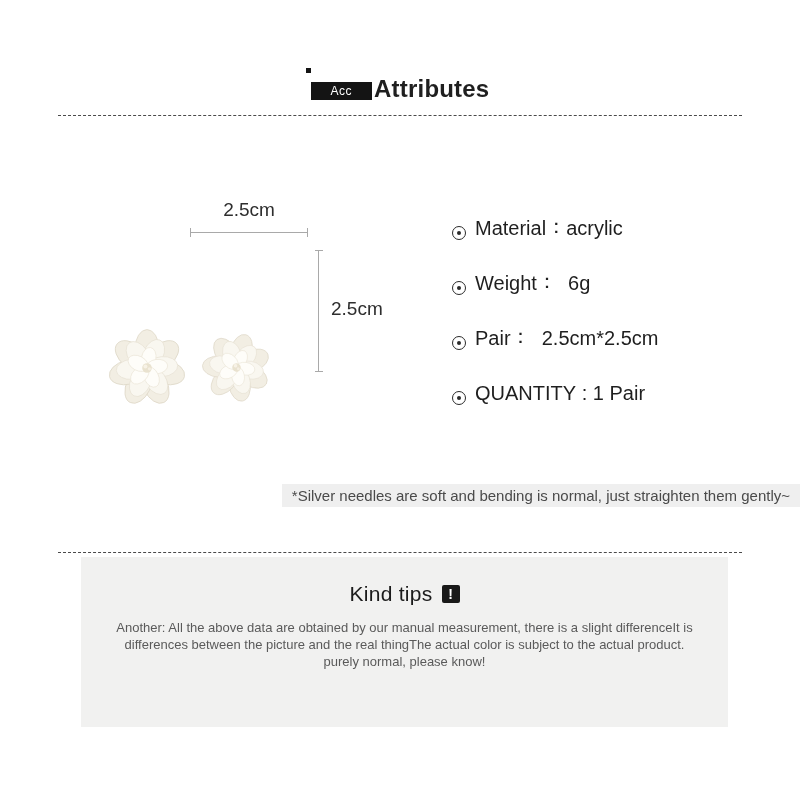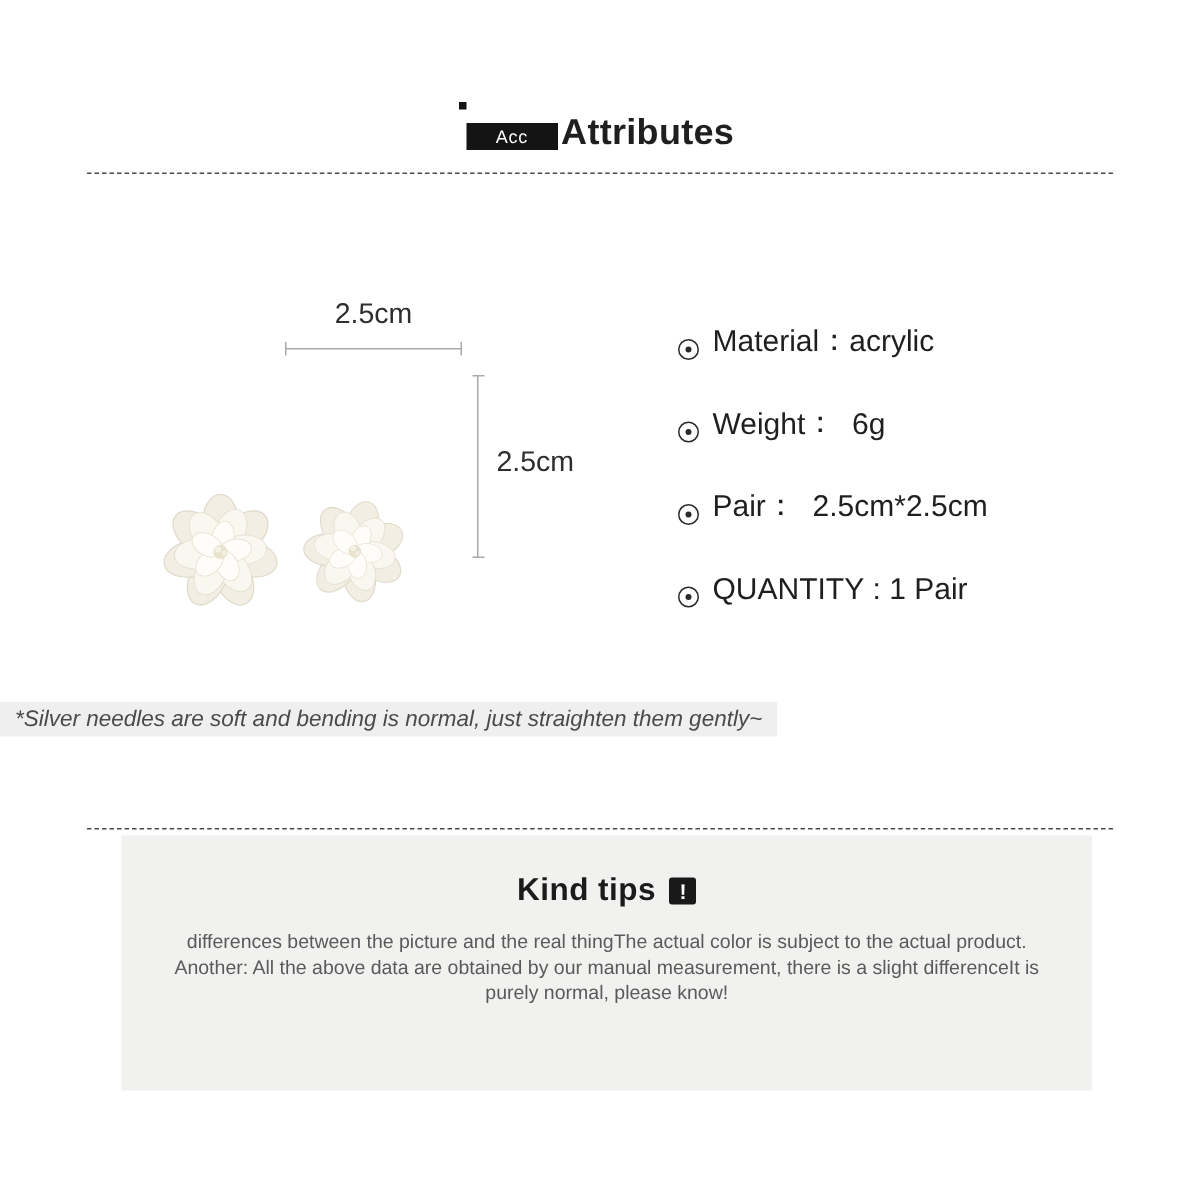--- a/index.html
+++ b/index.html
@@ -48,28 +48,28 @@
   
   .attrs{position:absolute;left:452px;top:216px;list-style:none;}
   .attrs li{display:flex;align-items:flex-end;height:24px;margin-bottom:31px;
             font-size:20px;color:var(--text-dark);}
   .dot{width:14px;height:14px;border:1.5px solid #2a2a2a;border-radius:50%;
        display:inline-flex;align-items:center;justify-content:center;margin-right:9px;flex:0 0 auto;}
   .dot i{width:4px;height:4px;background:#2a2a2a;border-radius:50%;}
   .attrs .sep,.attrs .val{white-space:pre;}
 
   
-  .note-row{position:absolute;left:0;top:468px;width:800px;text-align:left;font-style:italic;}
+  .note-row{position:absolute;left:0;top:484px;width:800px;text-align:right;}
   .note{display:inline-block;background:var(--note-bg);color:var(--note-text);
         font-size:15px;padding:3px 10px;}
 
   
   .tips{position:absolute;left:81px;top:557px;width:647px;height:170px;background:var(--tips-box-bg);}
   .tips-title-row{margin-top:25px;display:flex;align-items:center;justify-content:center;gap:9px;}
-  .tips-title{font-size:21px;color:#1b1b1b;font-weight:700;letter-spacing:0.3px;}
+  .tips-title{font-size:21px;color:#1b1b1b;font-weight:400;letter-spacing:0.3px;}
   .excl{width:18px;height:18px;background:#191919;color:#fff;border-radius:2px;
         display:inline-flex;align-items:center;justify-content:center;
         font-size:14px;font-weight:700;line-height:1;}
   .tips-body{margin-top:13px;font-size:13px;line-height:17px;color:var(--tips-text);text-align:center;}
 </style>
 </head>
 <body>
 
 <div class="page">
 
@@ -171,19 +171,19 @@
   </div>
 
   <div class="dash dash-mid"></div>
 
   <section class="tips">
     <div class="tips-title-row">
       <span class="tips-title">Kind tips</span>
       <span class="excl">!</span>
     </div>
     <div class="tips-body">
+      <div>Another: All the above data are obtained by our manual measurement, there is a slight differenceIt is</div>
       <div>differences between the picture and the real thingThe actual color is subject to the actual product.</div>
-      <div>Another: All the above data are obtained by our manual measurement, there is a slight differenceIt is</div>
       <div>purely normal, please know!</div>
     </div>
   </section>
 
 </div>
 
 </body></html>

